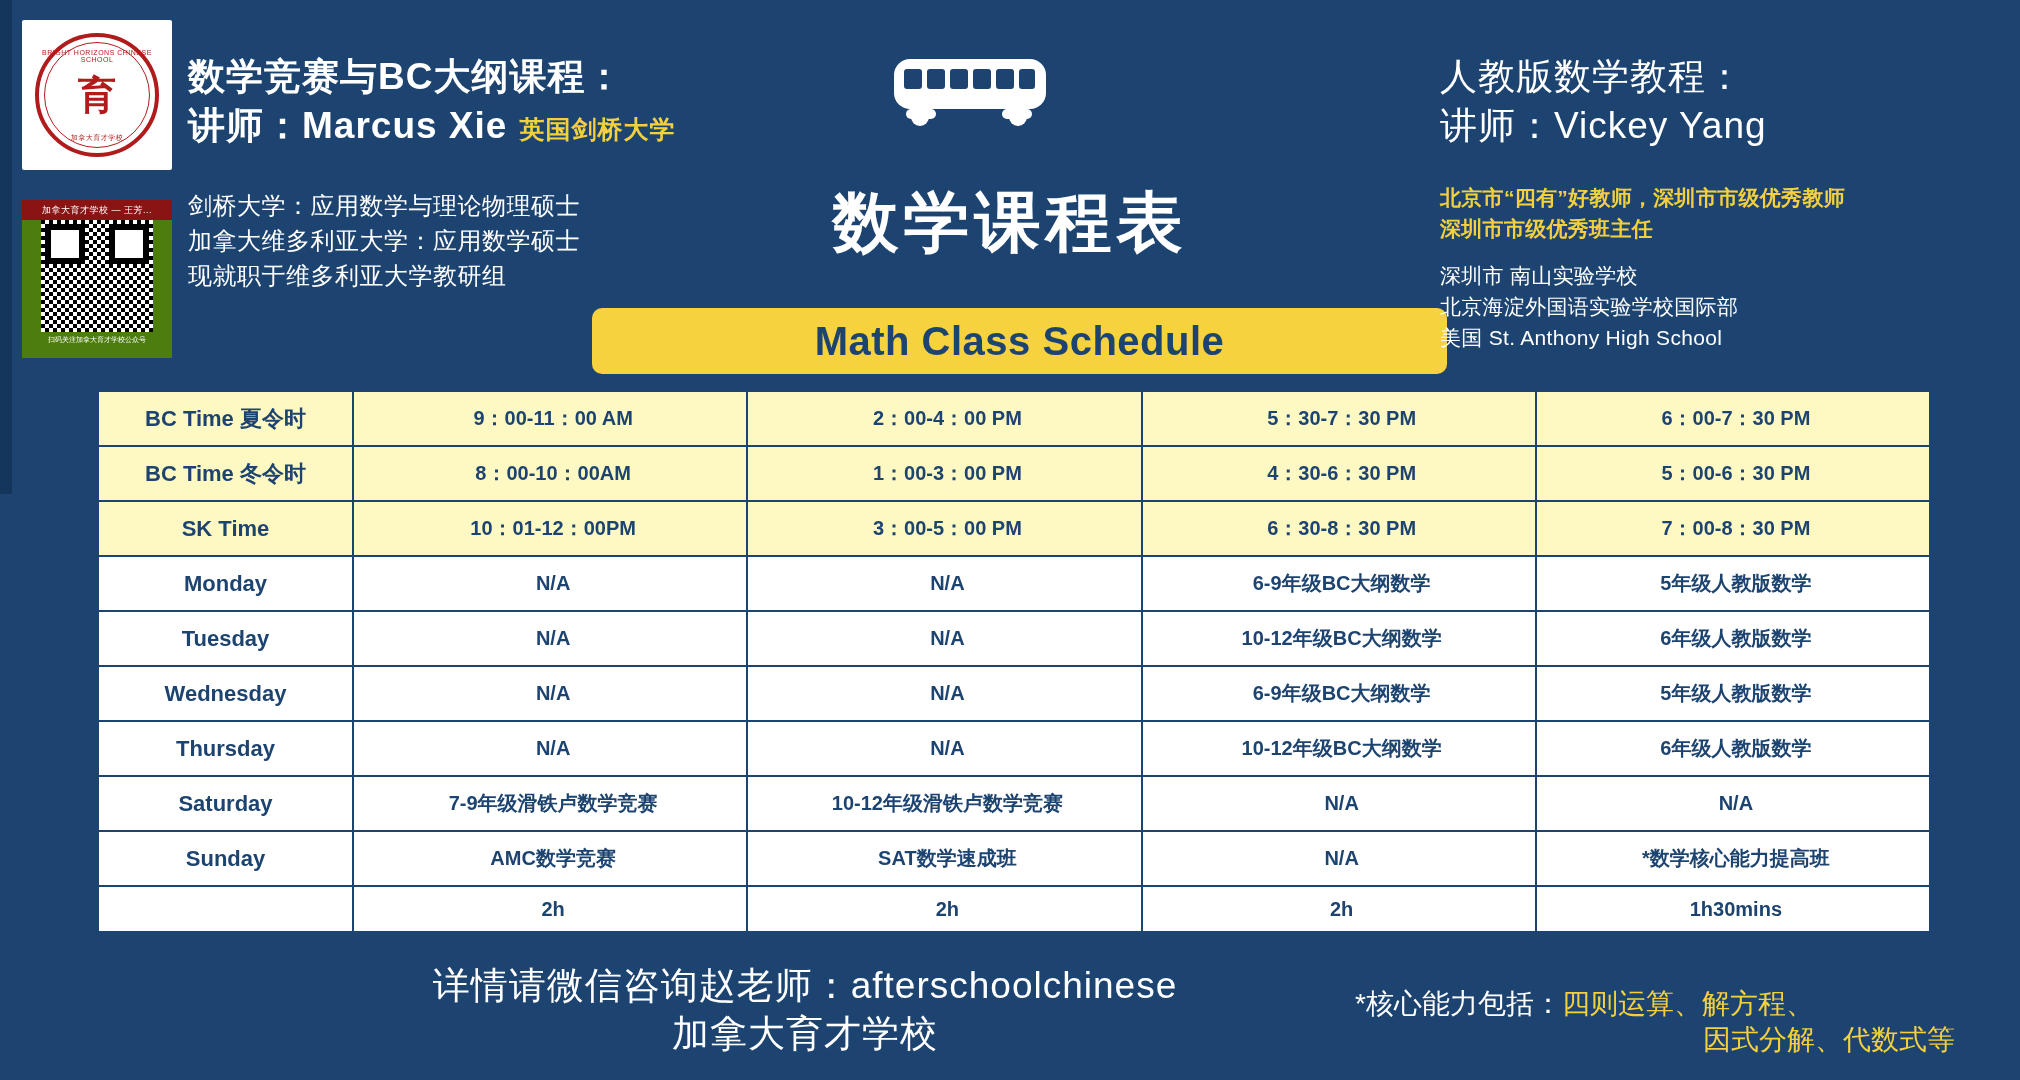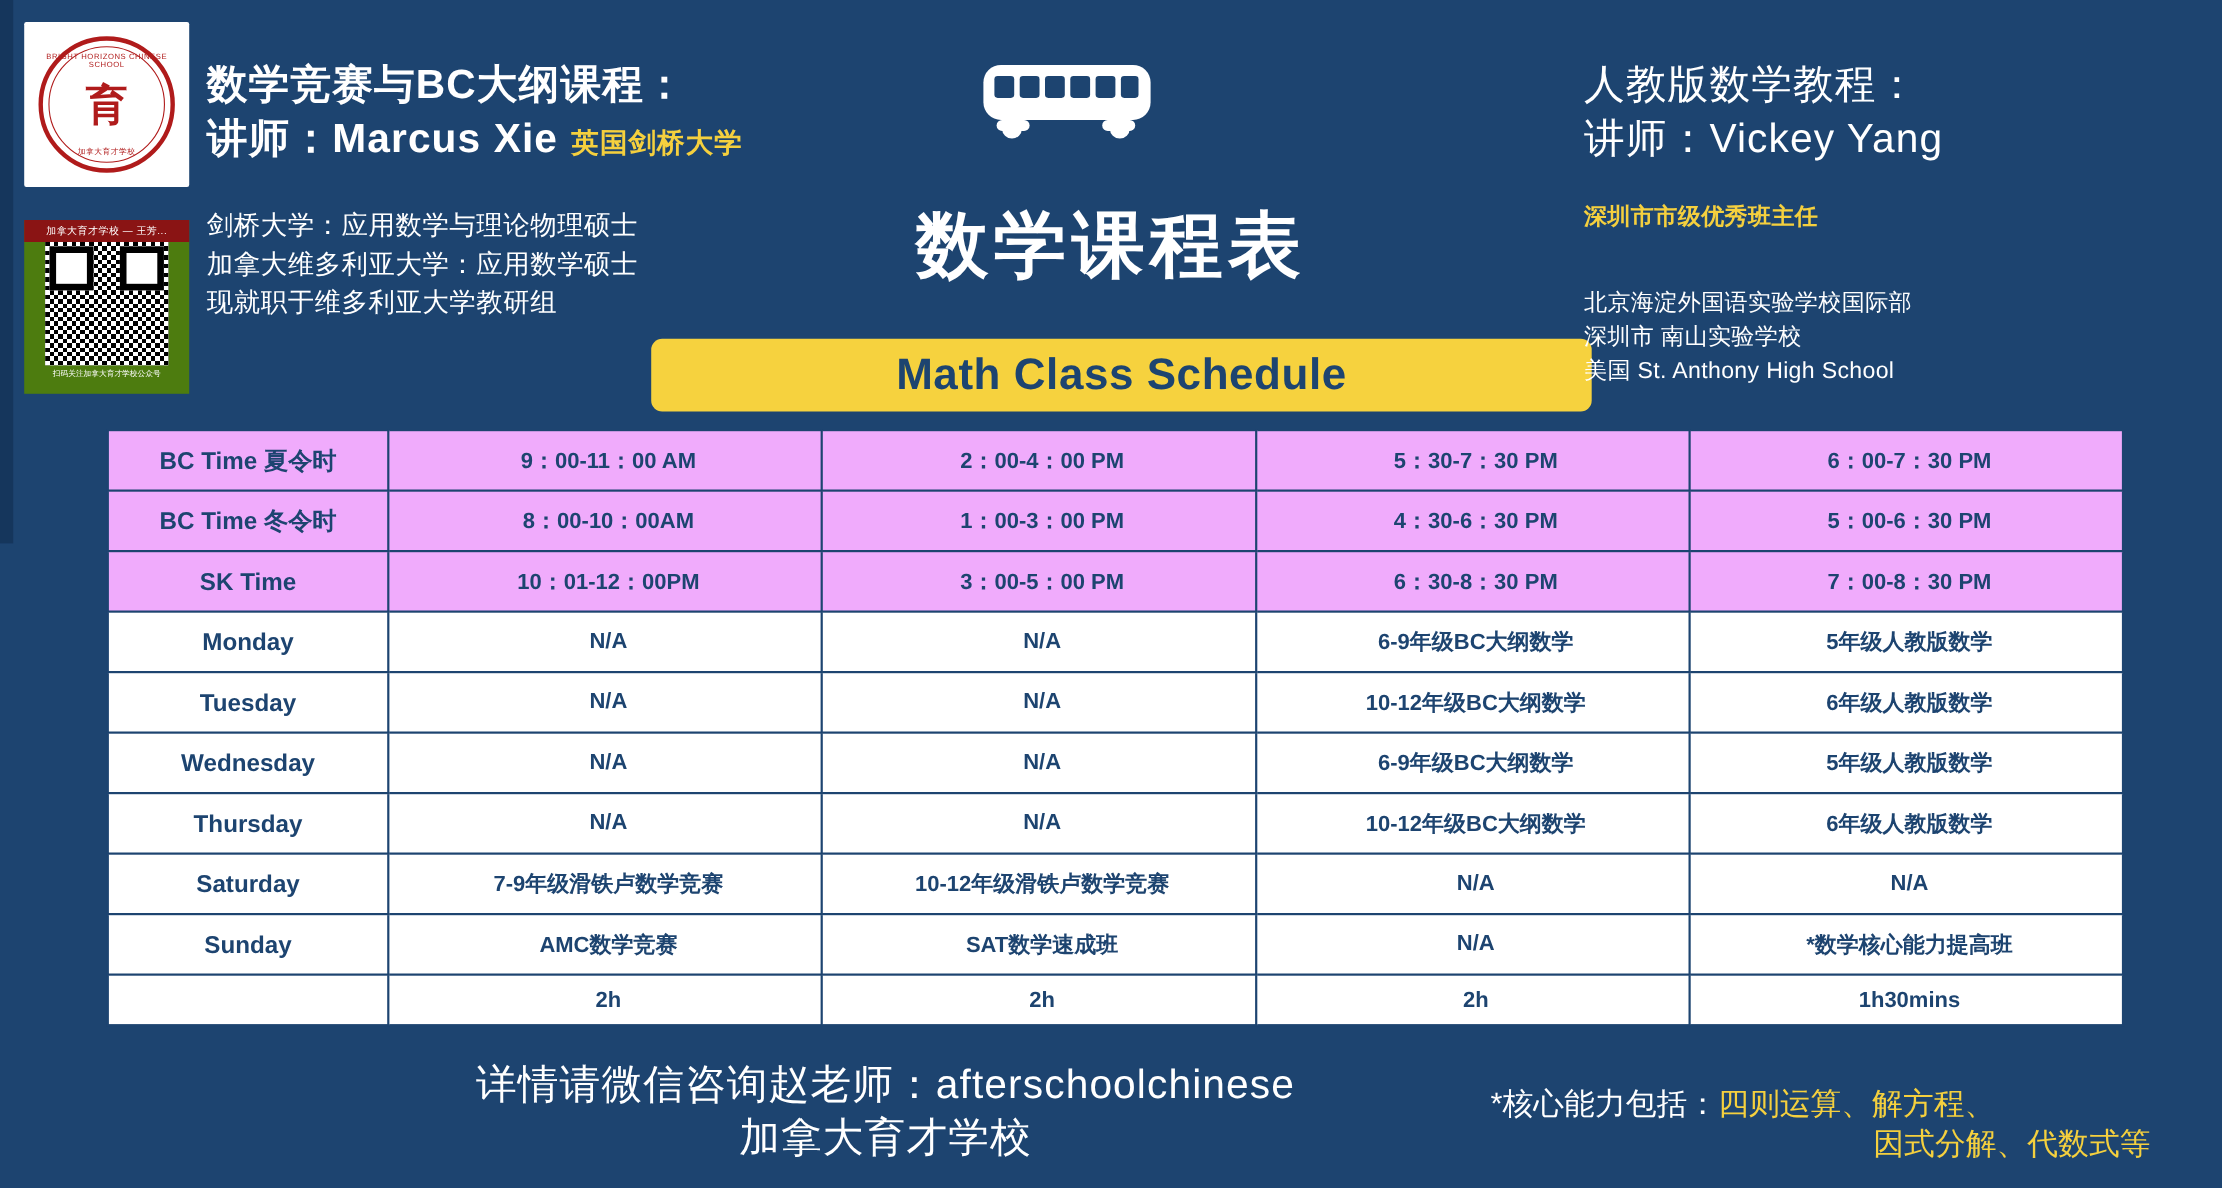--- a/index.html
+++ b/index.html
@@ -257,21 +257,21 @@
     text-align: center;
     font-size: 22px;
     font-weight: bold;
     color: #1d4470;
     background: #ffffff;
     height: 55px;
     padding: 0 6px;
     box-sizing: border-box;
   }
   table.sched tr.gold td {
-    background: #f0abfc;
+    background: #fef9c3;
   }
   table.sched td.label {
     background: #f6d23e;
     width: 255px;
   }
   table.sched tr.white-row td.label {
     background: #ffffff;
   }
   table.sched td.cn {
     font-size: 20px;
@@ -366,25 +366,26 @@
 
   <div class="banner">
     <span>Math Class Schedule</span>
   </div>
 
   <div class="right-head">
     <div class="line1">人教版数学教程：</div>
     <div class="line2">讲师：Vickey Yang</div>
   </div>
   <div class="right-gold">
+    <div>北京市“四有”好教师，深圳市市级优秀教师</div>
     <div>深圳市市级优秀班主任</div>
   </div>
   <div class="right-white">
+    <div>深圳市 南山实验学校</div>
     <div>北京海淀外国语实验学校国际部</div>
-    <div>深圳市 南山实验学校</div>
     <div>美国 St. Anthony High School</div>
   </div>
 
   <div class="table-wrap">
     <table class="sched">
       <tbody id="sched-body">
           <tr class="gold">
             <td class="label">BC Time 夏令时</td>
             <td class="cn">9：00-11：00 AM</td>
             <td class="cn">2：00-4：00 PM</td>

